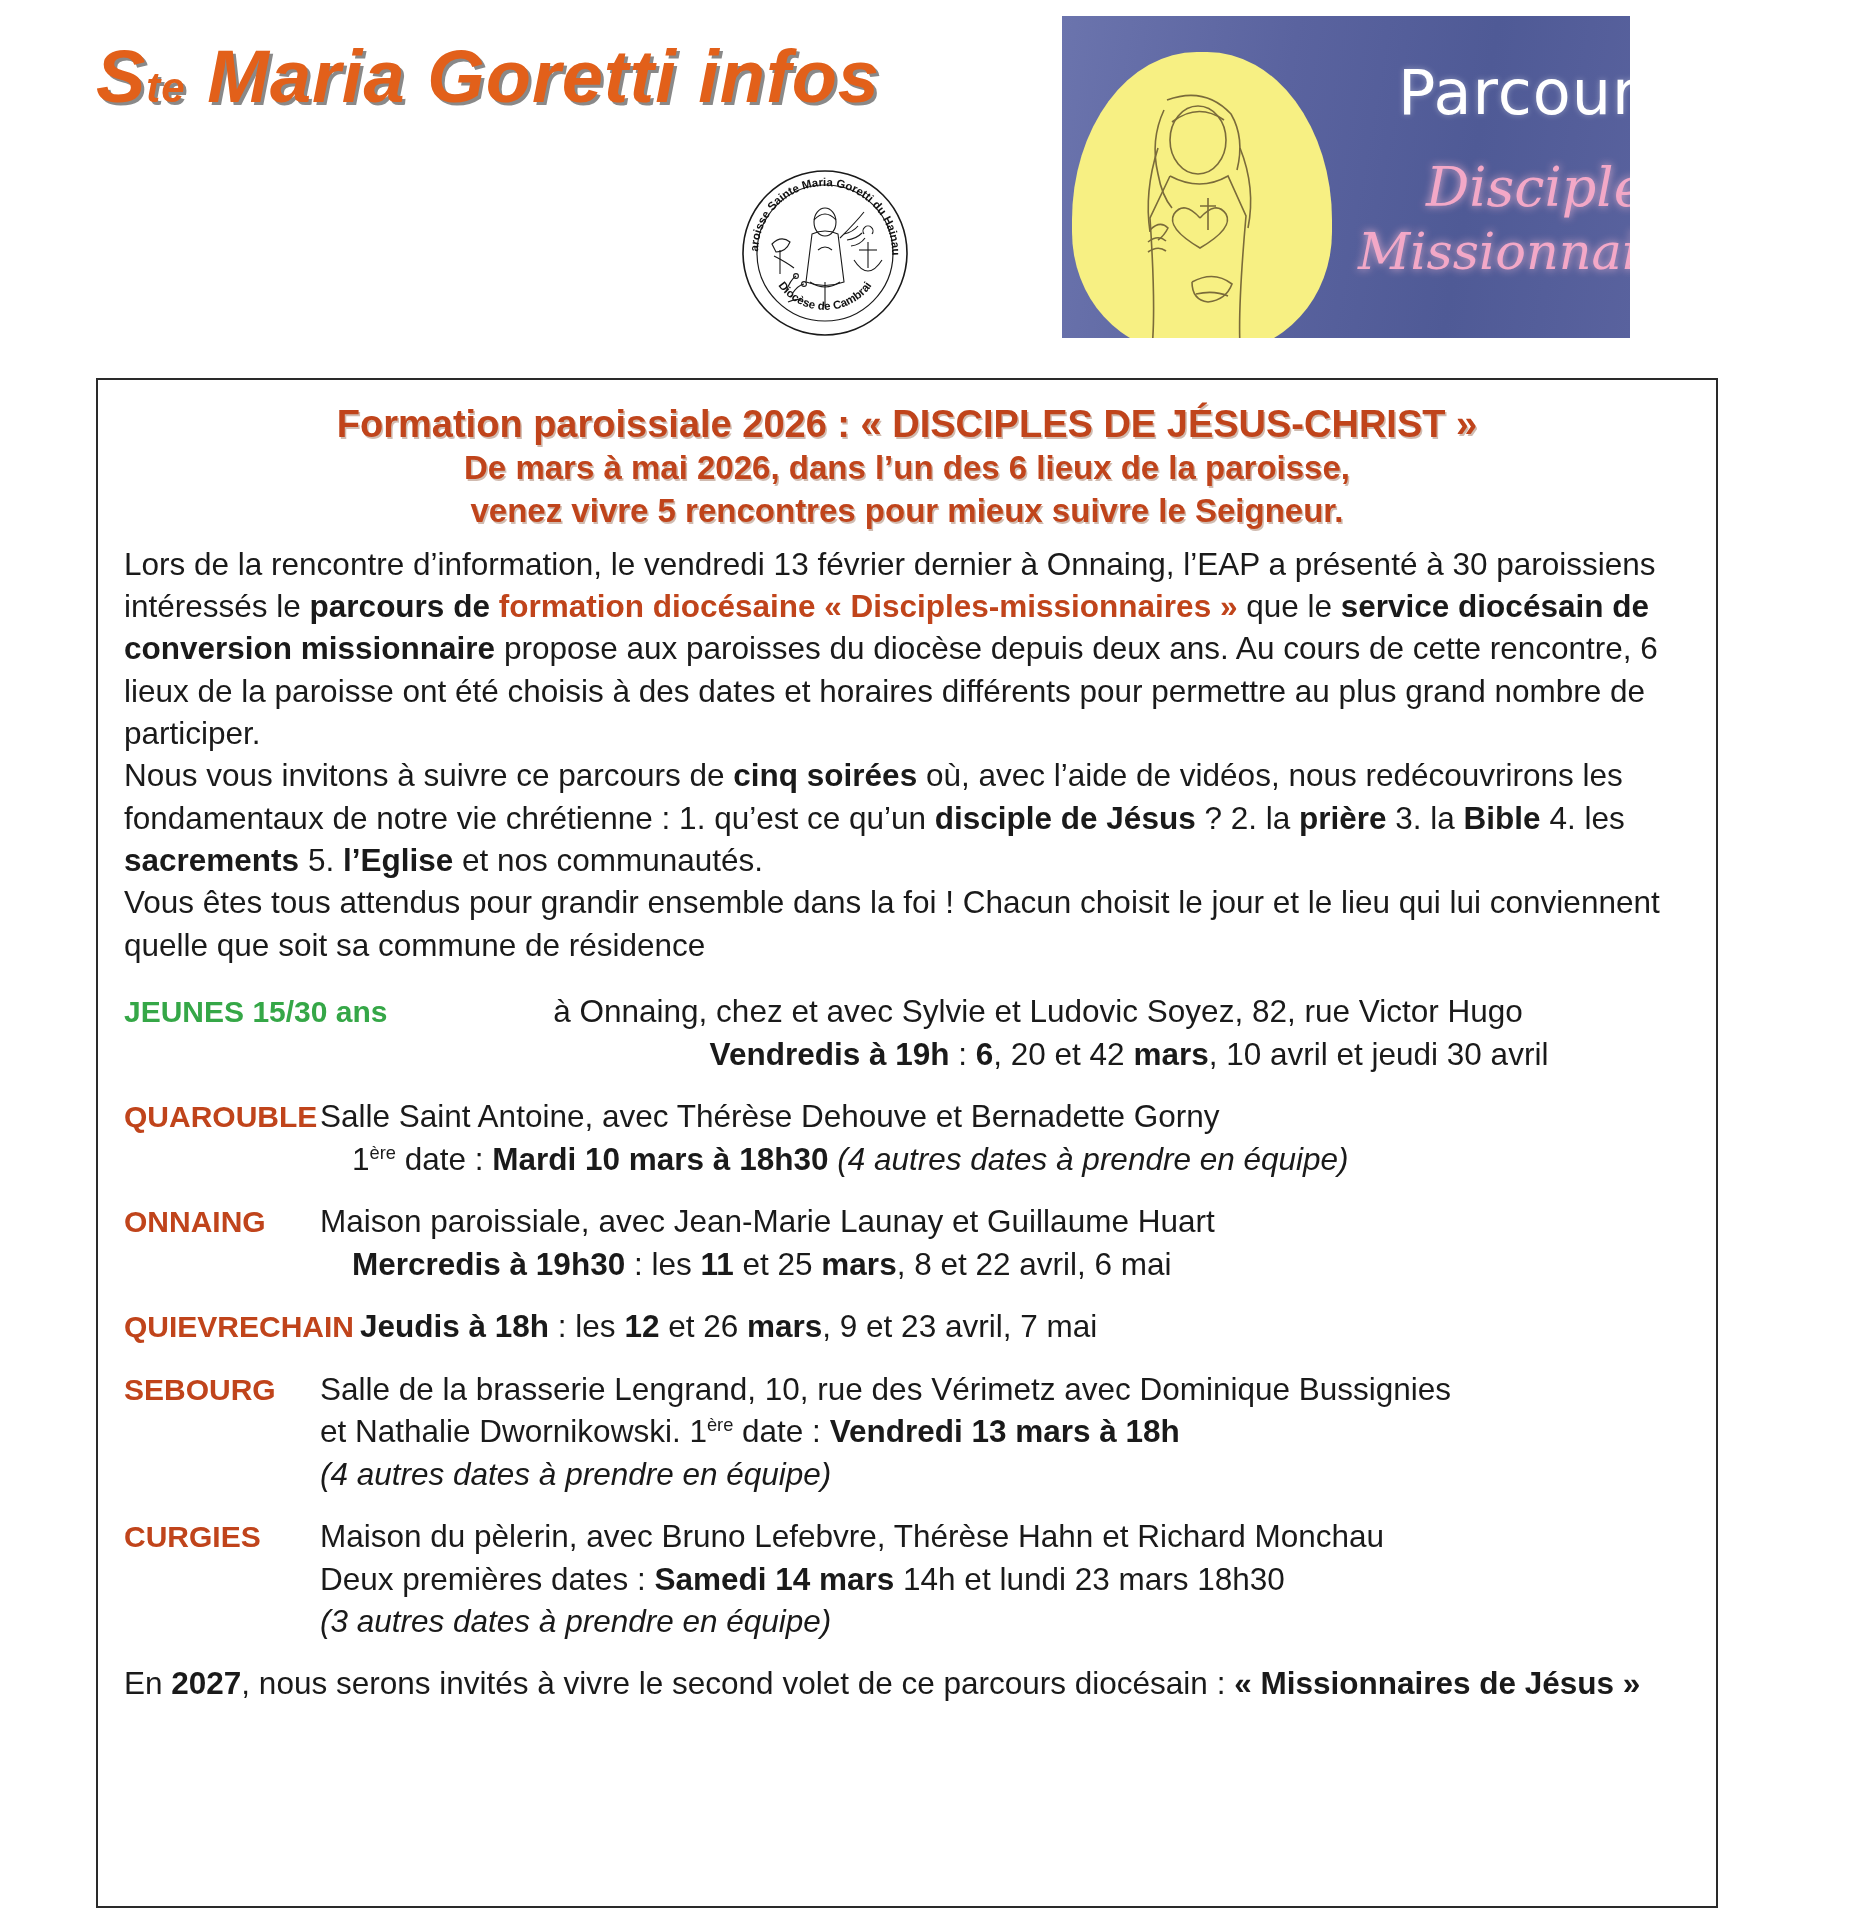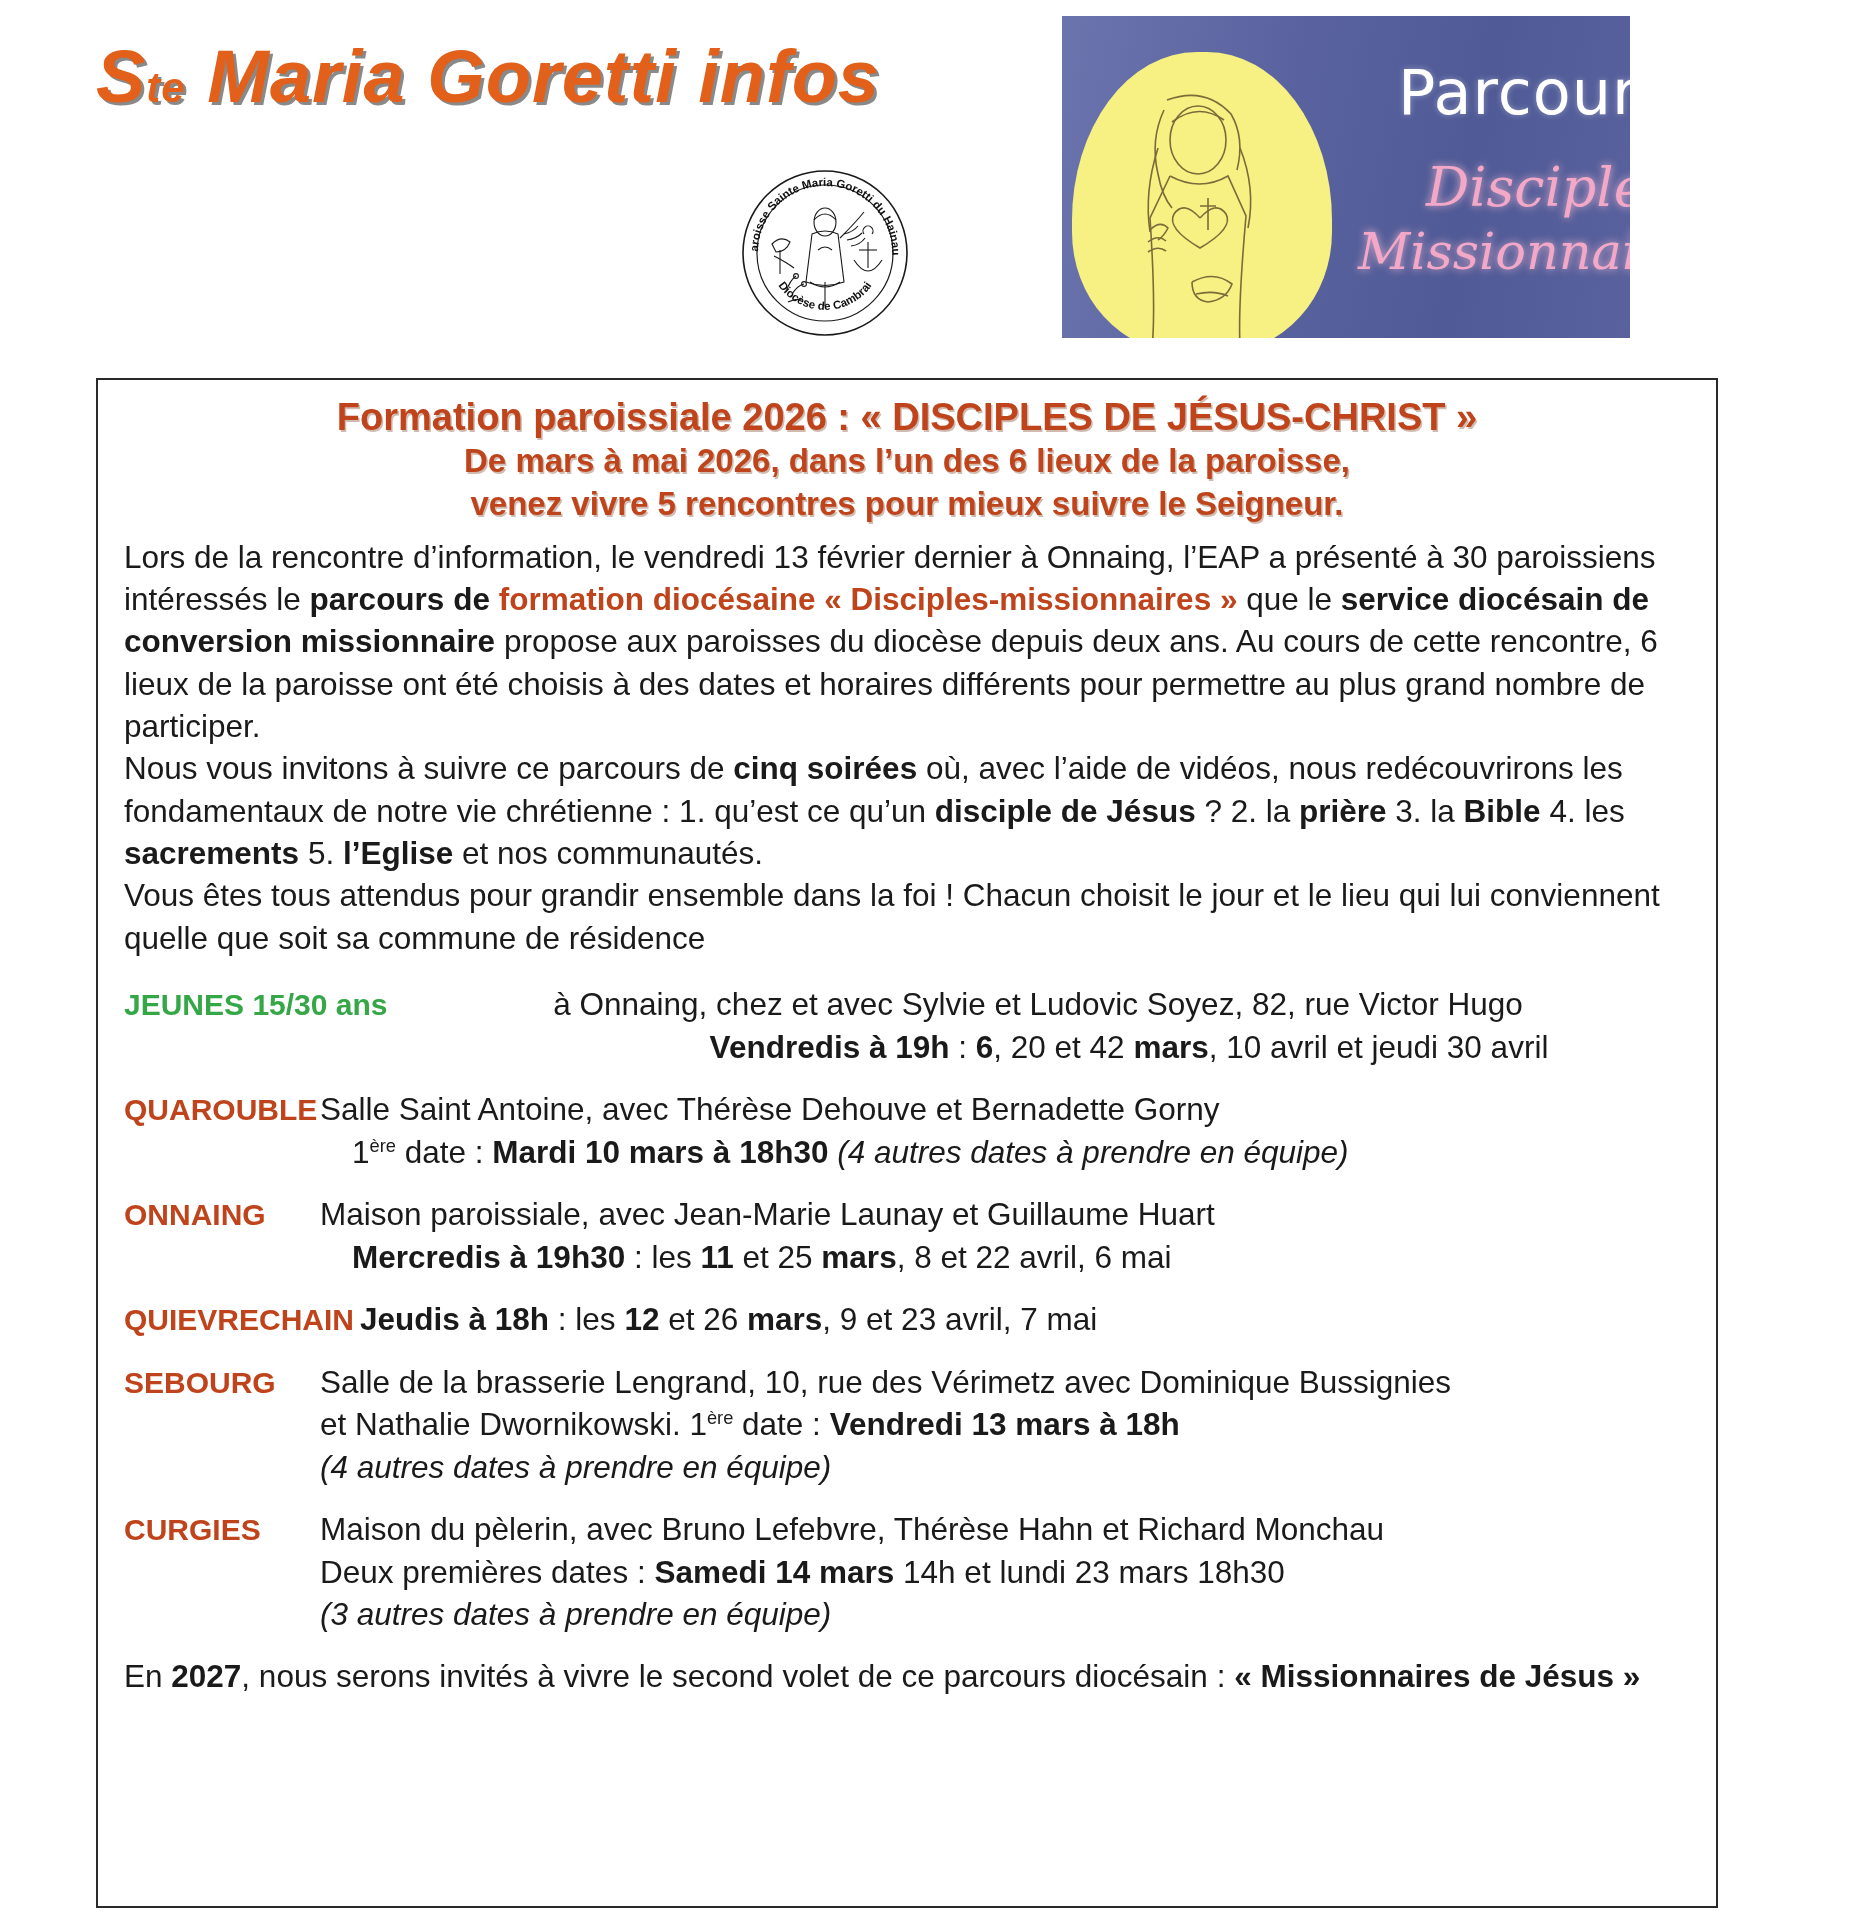--- a/index.html
+++ b/index.html
@@ -108,21 +108,21 @@
 
   
   .doc-box {
     position: absolute;
     left: 96px;
     top: 378px;
     width: 1622px;
     height: 1530px;
     border: 2px solid #2a2a2a;
     box-sizing: border-box;
-    padding: 15px 26px 0 26px;
+    padding: 22px 26px 0 26px;
   }
 
   .title-block {
     text-align: center;
     color: #C0441B;
     font-weight: bold;
     font-family: "Liberation Sans", sans-serif;
     text-shadow: 1.5px 1.5px 0 rgba(120,60,30,0.35);
   }
   .title-line-1 { font-size: 38px; line-height: 1.18; letter-spacing: 0px; }

